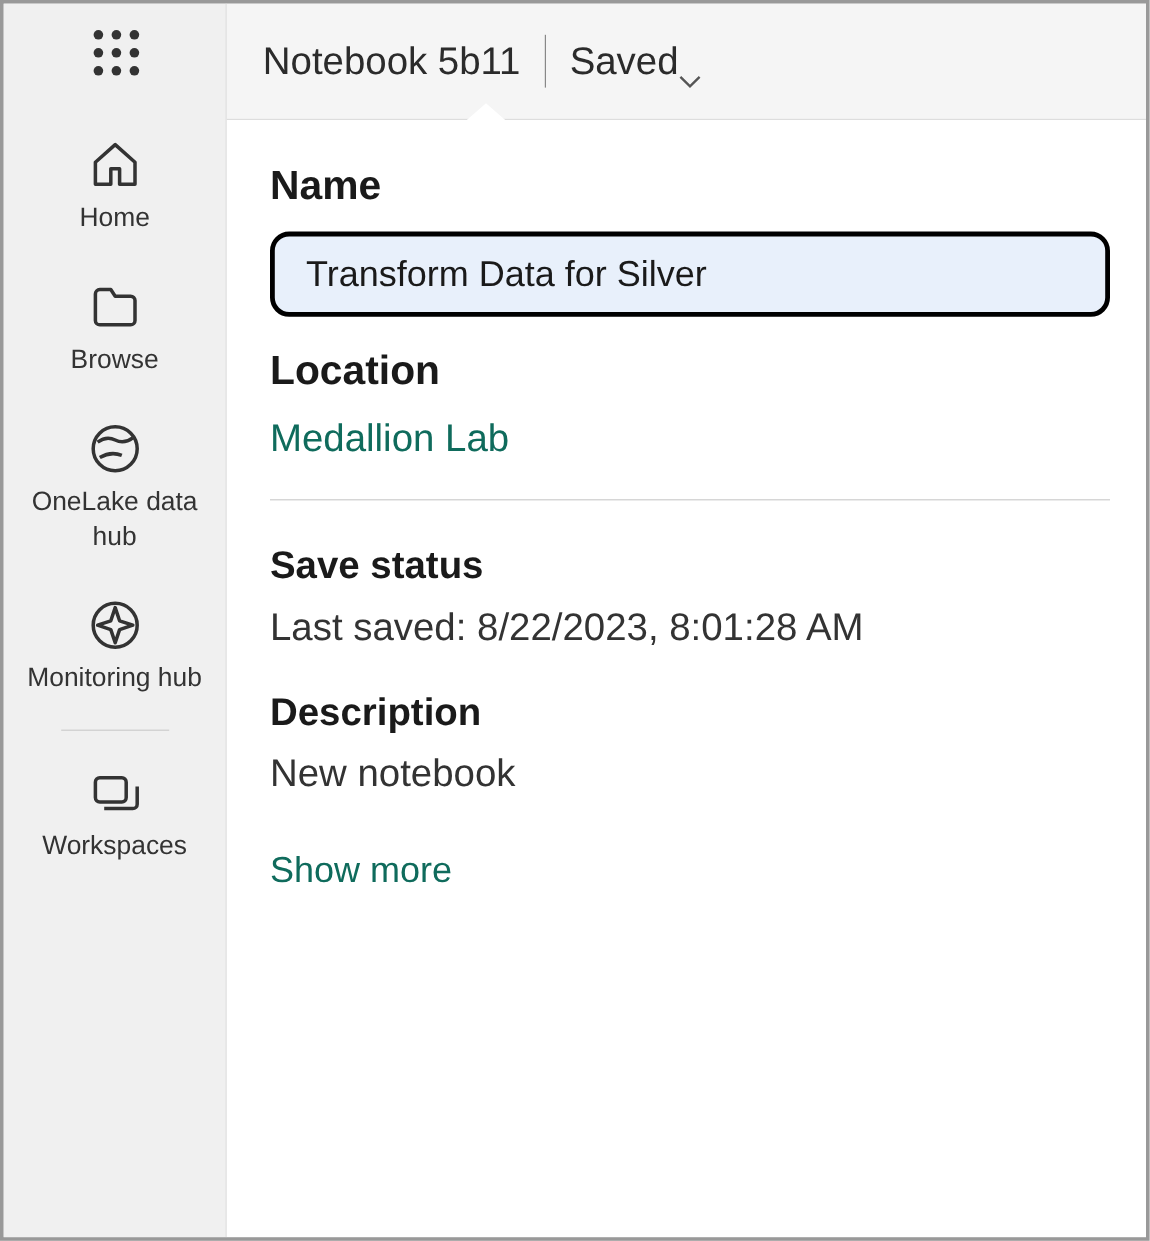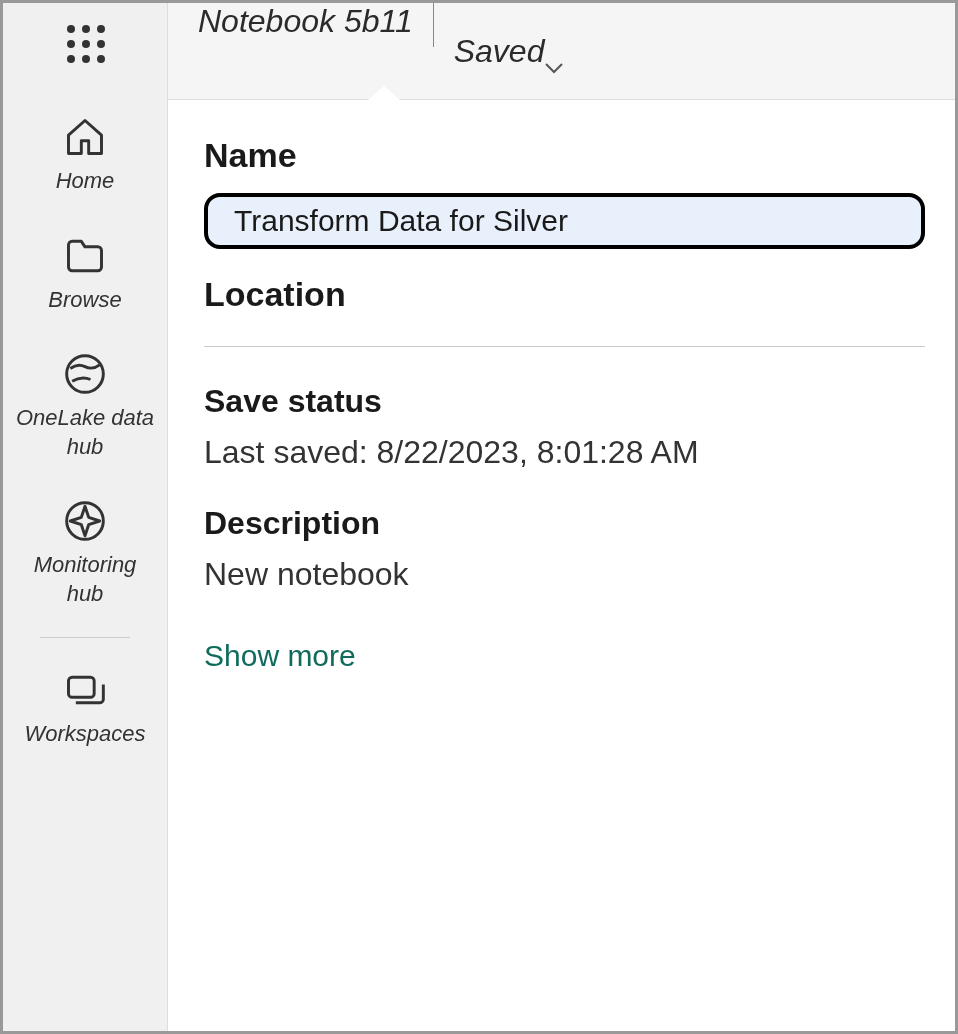--- a/index.html
+++ b/index.html
@@ -13,28 +13,27 @@
       width: 958px;
       height: 1034px;
       overflow: hidden;
       border: 3px solid #999;
     }
     .app {
       display: flex;
       height: 100%;
     }
     .sidebar {
-      width: 165px;
+      width: 186px;
       background: #f0f0f0;
       border-right: 1px solid #ddd;
       display: flex;
       flex-direction: column;
       align-items: center;
       padding-top: 18px;
-      font-style: italic;
     }
     .waffle-icon {
       width: 44px;
       height: 44px;
       display: grid;
       grid-template-columns: repeat(3, 1fr);
       grid-template-rows: repeat(3, 1fr);
       gap: 7px;
       margin-bottom: 48px;
       padding: 4px;
@@ -76,27 +75,27 @@
     }
     .main {
       flex: 1;
       display: flex;
       flex-direction: column;
       position: relative;
     }
     .header {
       height: 96px;
       display: flex;
+      align-items: center;
       padding-left: 30px;
       background: #f5f5f5;
       font-size: 32px;
       color: #2b2b2b;
       font-weight: 400;
       position: relative;
-      font-style: italic;
     }
     .header-divider {
       width: 1px;
       height: 44px;
       background: #888;
       margin: 0 20px;
     }
     .saved-status {
       display: flex;
       align-items: center;
@@ -149,21 +148,21 @@
       margin-bottom: 18px;
     }
     .field-label-sub {
       font-size: 32px;
       font-weight: 700;
       color: #1a1a1a;
       margin-bottom: 14px;
     }
     .name-input {
       width: 100%;
-      height: 56px;
+      height: 71px;
       border: 4px solid #000;
       border-radius: 16px;
       background: #e8f0fb;
       font-size: 30px;
       padding: 16px 26px;
       color: #1a1a1a;
       font-family: inherit;
     }
     .link-text {
       font-size: 32px;
@@ -276,20 +275,21 @@
     <div class="panel">
       <div class="panel-arrow"></div>
 
       <div class="field-group">
         <div class="field-label">Name</div>
         <input class="name-input" type="text" value="Transform Data for Silver" style="">
       </div>
 
       <div class="field-group spacer-after-location">
         <div class="field-label">Location</div>
+        <div class="link-text">Medallion Lab</div>
       </div>
 
       <div class="section-divider"></div>
 
 
       <div class="field-group" style="margin-top:34px;">
         <div class="field-label-sub">Save status</div>
         <div class="value-text">Last saved: 8/22/2023, 8:01:28 AM</div>
       </div>
 

